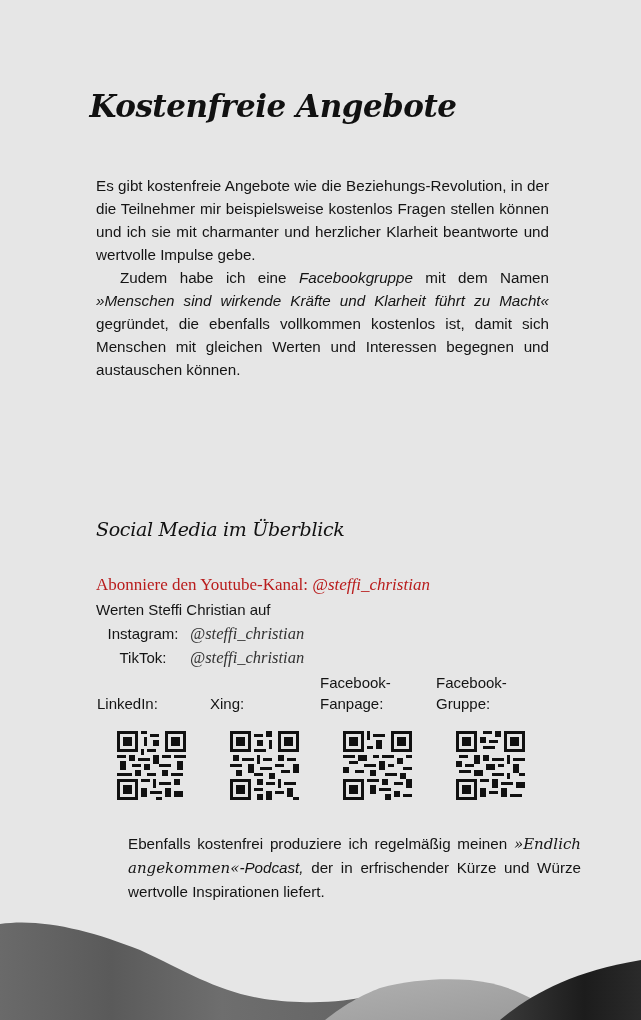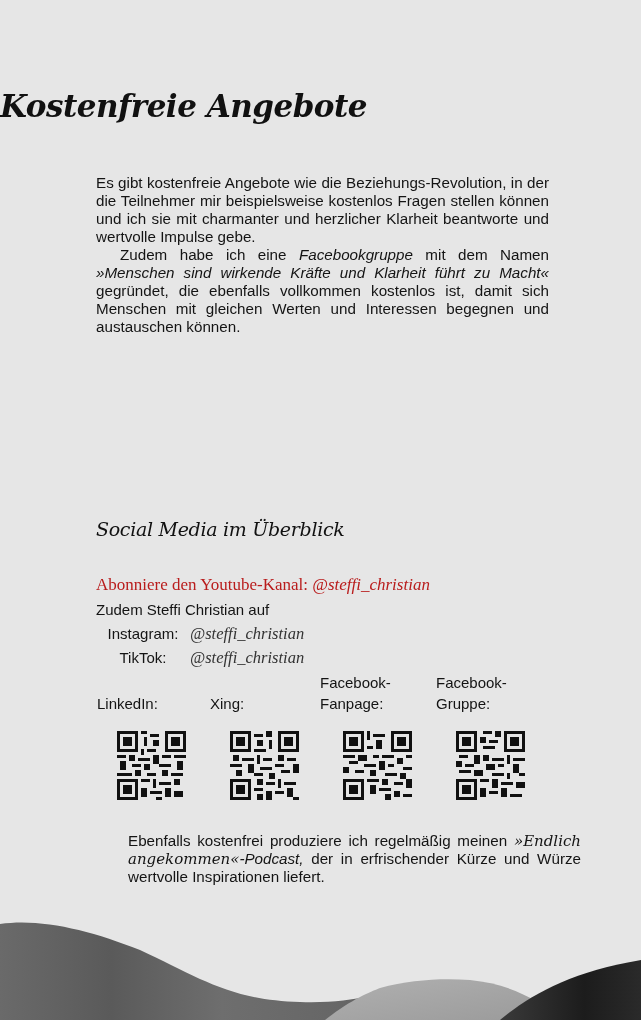--- a/index.html
+++ b/index.html
@@ -3,27 +3,27 @@
 <meta charset="utf-8">
 <style>
   html, body { margin: 0; padding: 0; }
   body {
     width: 641px; height: 1020px; overflow: hidden; position: relative;
     background: #e6e6e6; color: #141414;
     font-family: "Liberation Sans", sans-serif;
   }
   .page { position: absolute; left: 0; top: 0; width: 641px; height: 1020px; }
   .title {
-    position: absolute; left: 0; top: 88px; width: 546px; 
+    position: absolute; left: 0; top: 88px; width: 546px; text-align: center;
     font-family: "DejaVu Serif", serif; font-style: italic; font-weight: bold;
     font-size: 31px; letter-spacing: -0.5px; color: #111;
   }
   .body-text {
     position: absolute; left: 96px; width: 453px;
-    font-size: 15.2px; line-height: 18px; text-align: justify;
+    font-size: 15.2px; line-height: 23px; text-align: justify;
   }
   .body-text p { margin: 0; }
   .body-text p.indent { text-indent: 24px; }
   .body-text em { font-style: italic; }
   .serif-it { font-family: "DejaVu Serif", serif; font-style: italic; font-size: 15px; }
   .subtitle {
     position: absolute; left: 96px; top: 518px;
     font-family: "DejaVu Serif", serif; font-style: italic; font-weight: normal;
     font-size: 19px; color: #111; letter-spacing: -0.3px;
   }
@@ -59,21 +59,21 @@
     <p class="indent"><span>Zudem habe ich eine </span><em>Facebookgruppe</em><span> mit dem Namen </span><em>»Menschen sind wirkende Kräfte und Klarheit führt zu Macht«</em><span> gegründet, die ebenfalls vollkommen kostenlos ist, damit sich Menschen mit gleichen Werten und Interessen begegnen und austauschen können.</span></p>
   </div>
 
   <h2 class="subtitle" style="margin:0">Social Media im Überblick</h2>
 
   <div class="yt-line">
     <span>Abonniere den Youtube-Kanal: </span><span class="handle">@steffi_christian</span>
   </div>
 
   <div class="follow">
-    <div>Zudem Steffi Christian auf</div>
+    <div>Werten Steffi Christian auf</div>
     <div class="row">
       <span class="lbl">Instagram:</span>
       <span class="handle">@steffi_christian</span>
     </div>
     <div class="row">
       <span class="lbl">TikTok:</span>
       <span class="handle">@steffi_christian</span>
     </div>
   </div>
 

